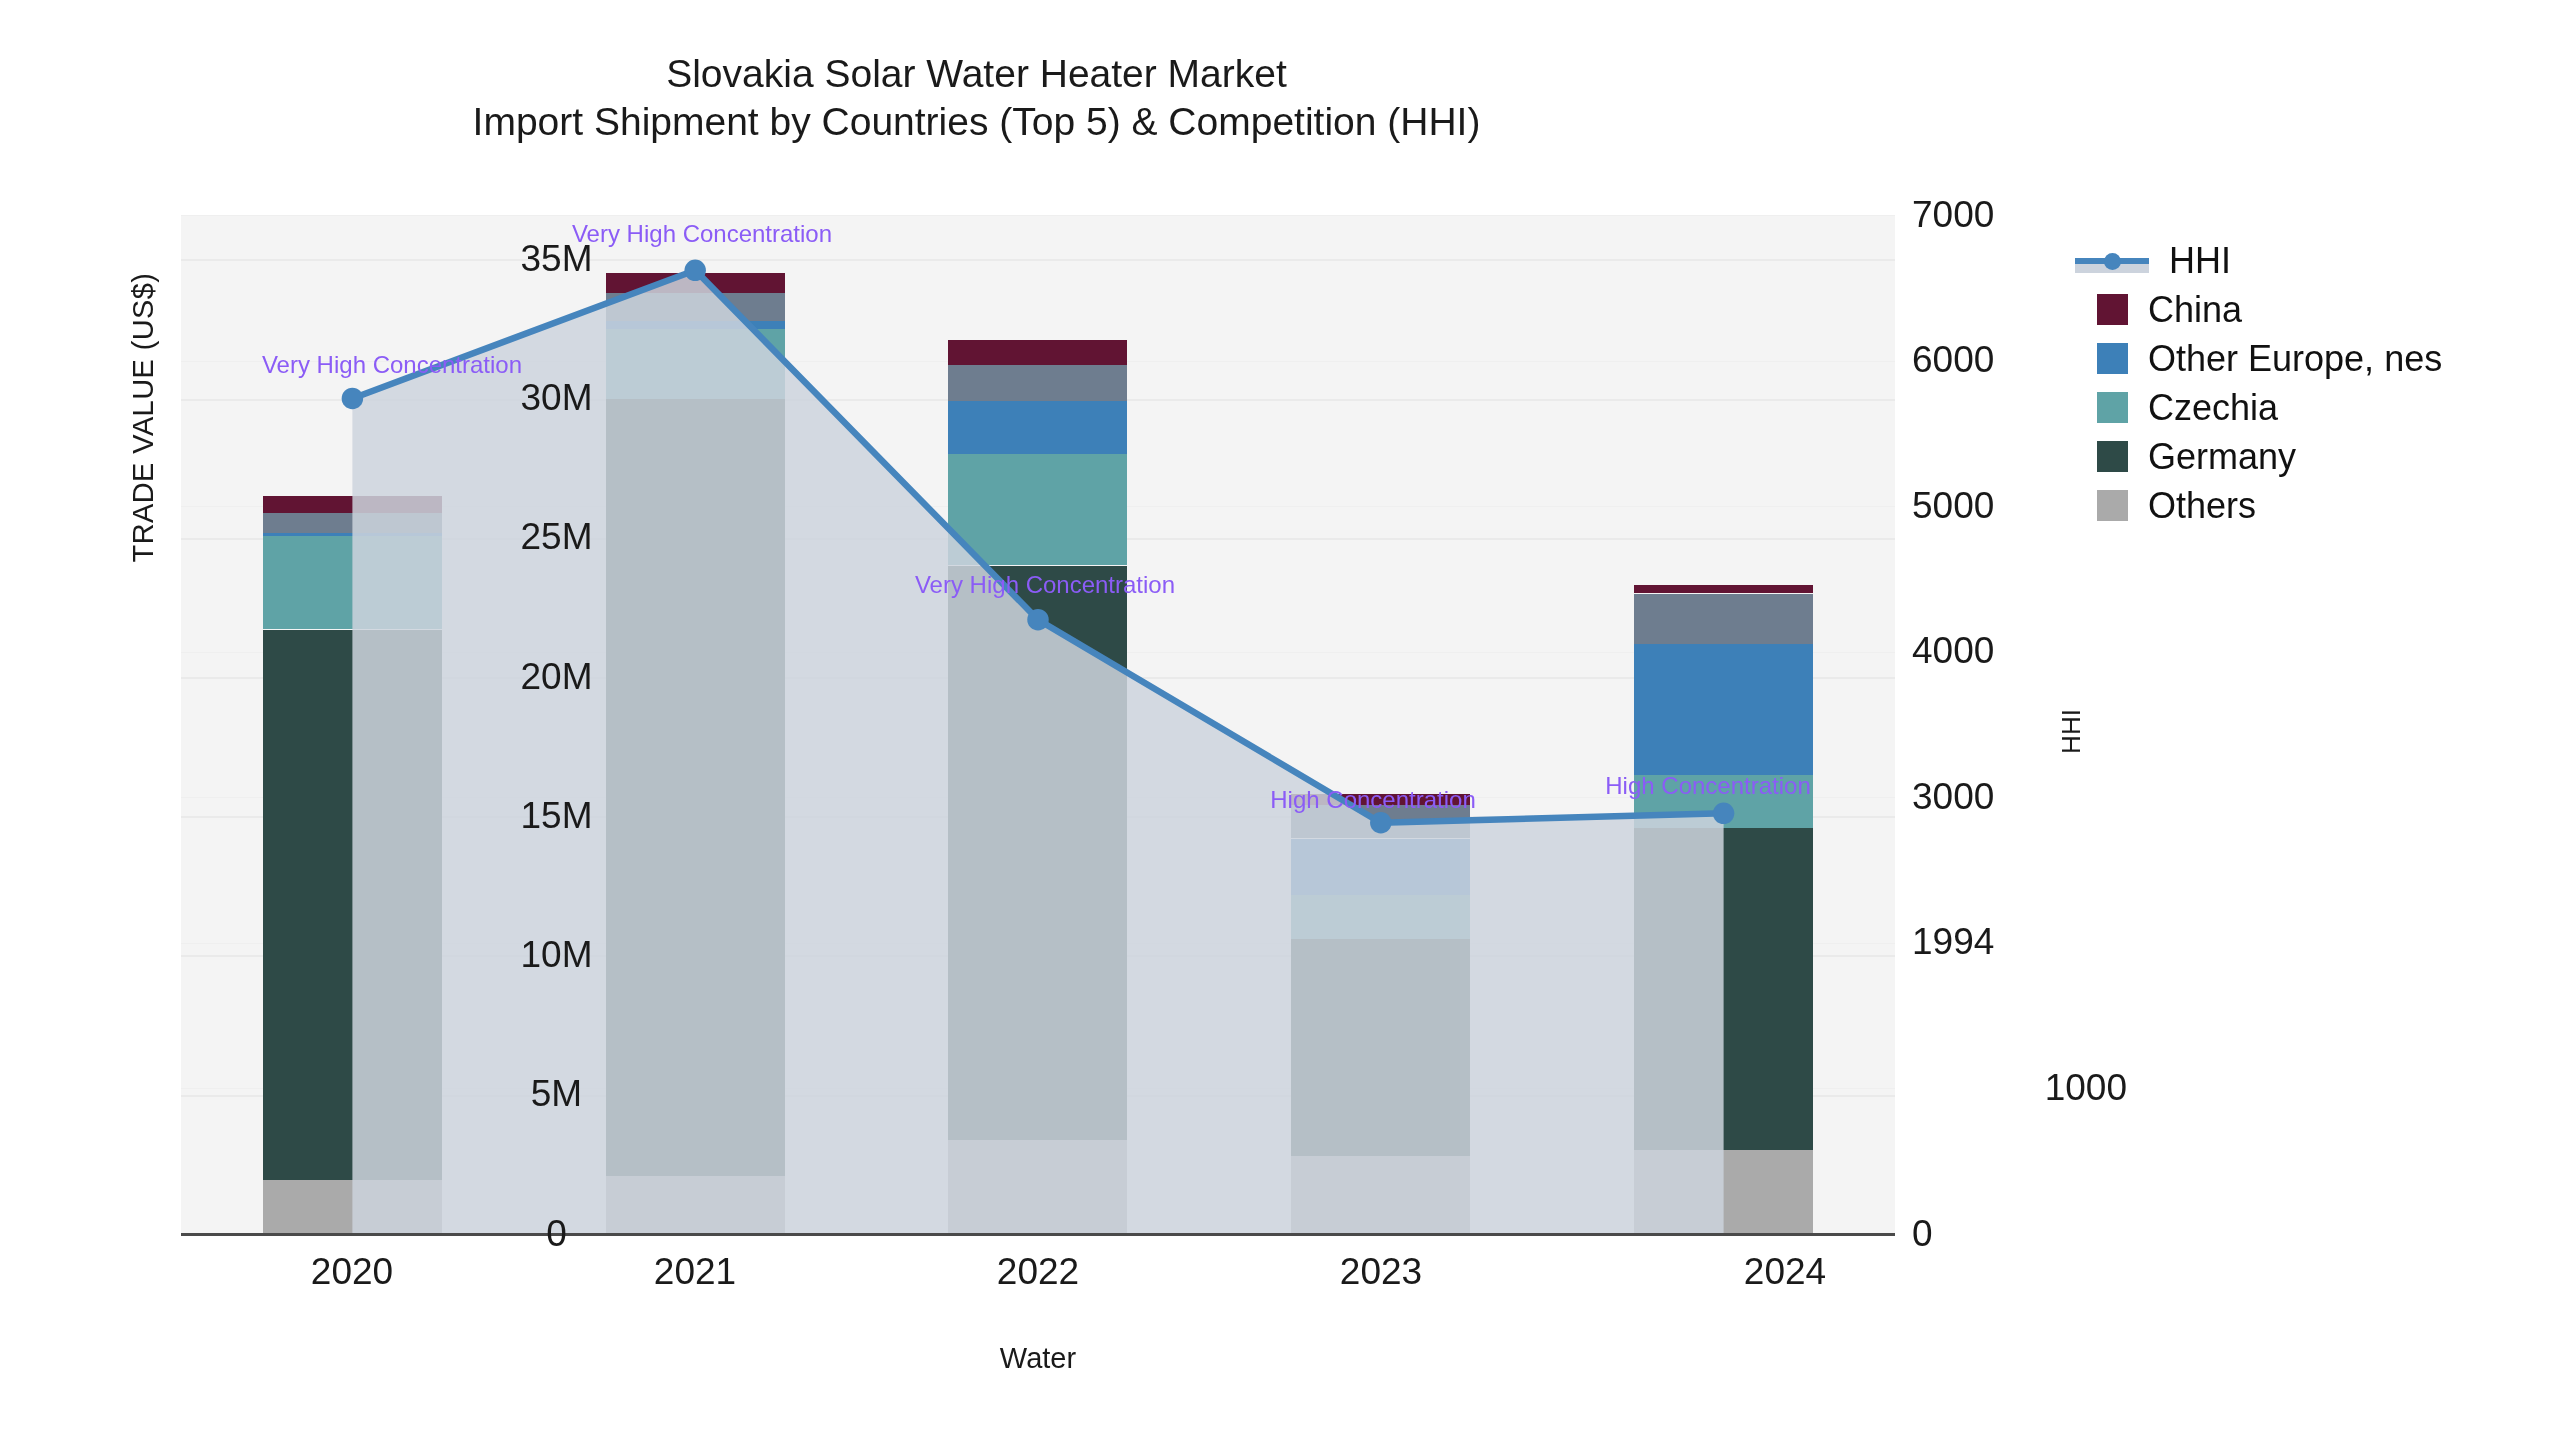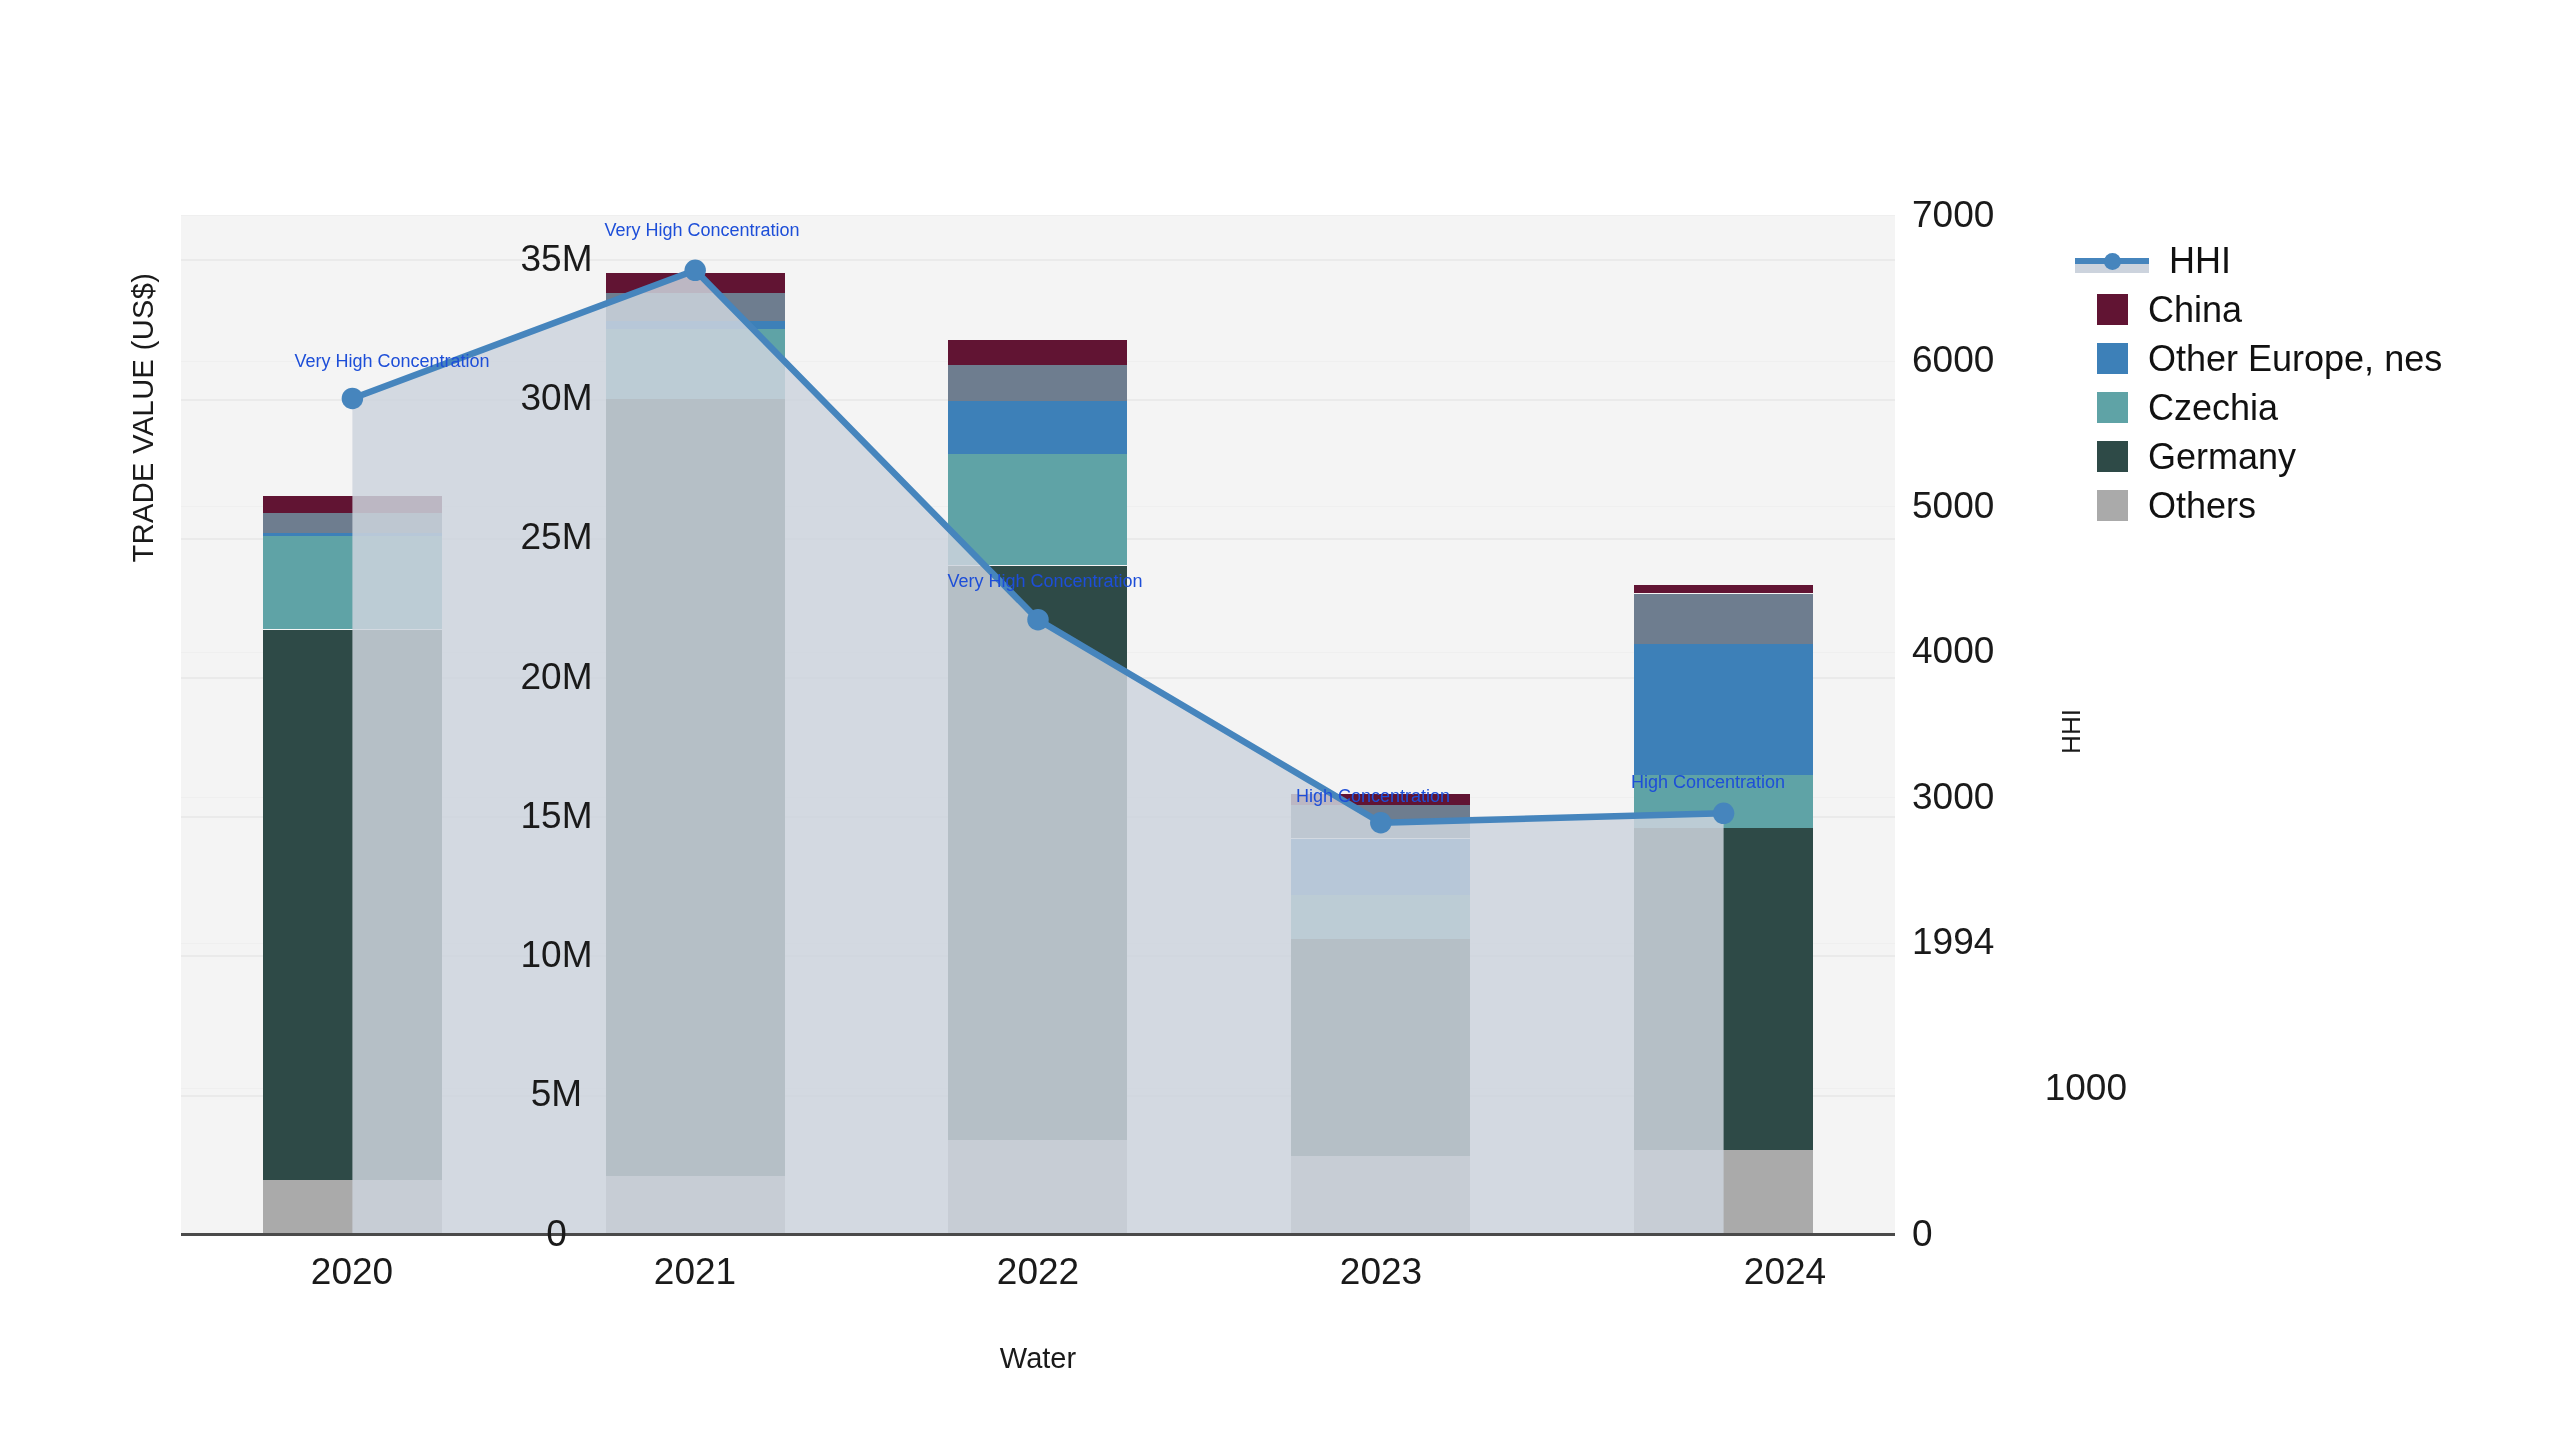--- a/index.html
+++ b/index.html
@@ -62,21 +62,21 @@
 
   
   .bar-group{position:absolute;bottom:0;}
   .seg{position:absolute;left:0;width:100%;}
 
   
   .hhi-svg{position:absolute;left:181px;top:215px;width:1714px;height:1019px;}
 
   
   .annot{
-    position:absolute;font-size:18px;color:#1d4ed8;white-space:nowrap;
+    position:absolute;font-size:24px;color:#8b5cf6;white-space:nowrap;
     transform:translateX(-50%);
   }
 
   
   .legend{position:absolute;left:2075px;top:236px;}
   .legend-row{display:flex;align-items:center;height:49px;}
   .legend-swatch{width:31.5px;height:31.5px;margin-right:20px;flex:0 0 auto;}
   .legend-line{
     position:relative;width:74px;height:31.5px;margin-right:0px;flex:0 0 auto;
   }
@@ -84,20 +84,24 @@
   .legend-line .strokeline{position:absolute;left:0;top:13px;width:74px;height:6.4px;background:#4685bd;}
   .legend-line .dot{position:absolute;left:29px;top:7.9px;width:17px;height:17px;border-radius:50%;background:#4685bd;}
   .legend-label{font-size:36px;color:#111;line-height:1;white-space:nowrap;}
   .legend-row.hhi .legend-label{margin-left:20px;}
 </style>
 </head>
 <body>
 
 <div id="root">
 
+  <div class="title-block">
+    <span class="title-line">Slovakia Solar Water Heater Market</span>
+    <span class="title-line">Import Shipment by Countries (Top 5) &amp; Competition (HHI)</span>
+  </div>
 
   <div class="plot-area" id="plot-area">
     <div id="gridlines">
         <div class="gridline" style="top: 1019px;"></div>
         <div class="gridline" style="top: 880px;"></div>
         <div class="gridline" style="top: 740px;"></div>
         <div class="gridline" style="top: 601px;"></div>
         <div class="gridline" style="top: 462px;"></div>
         <div class="gridline" style="top: 323px;"></div>
         <div class="gridline" style="top: 184px;"></div>

